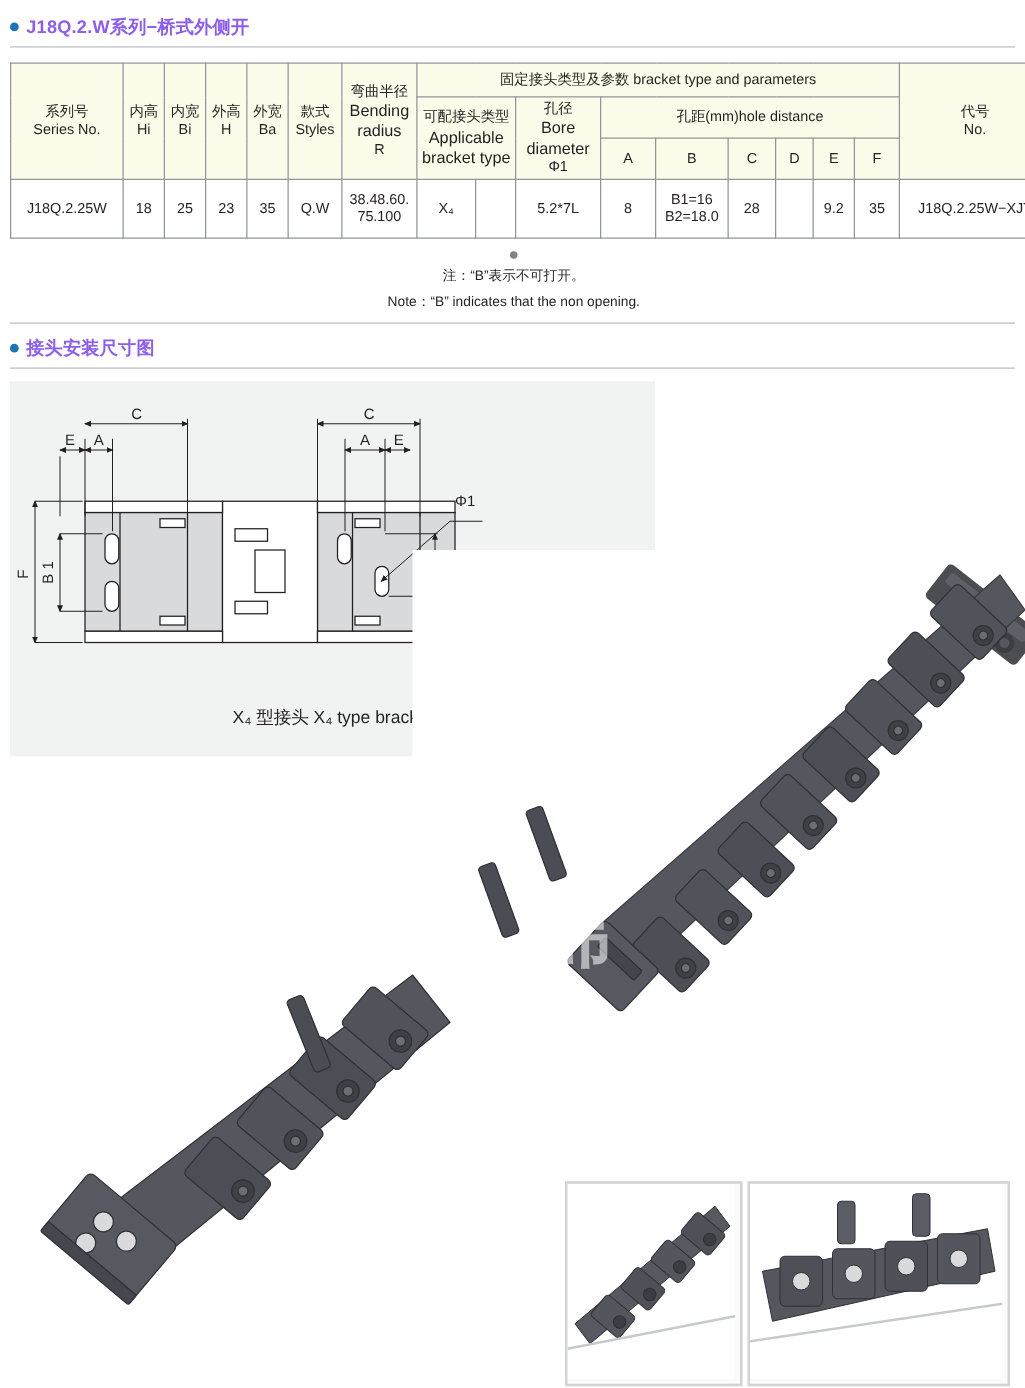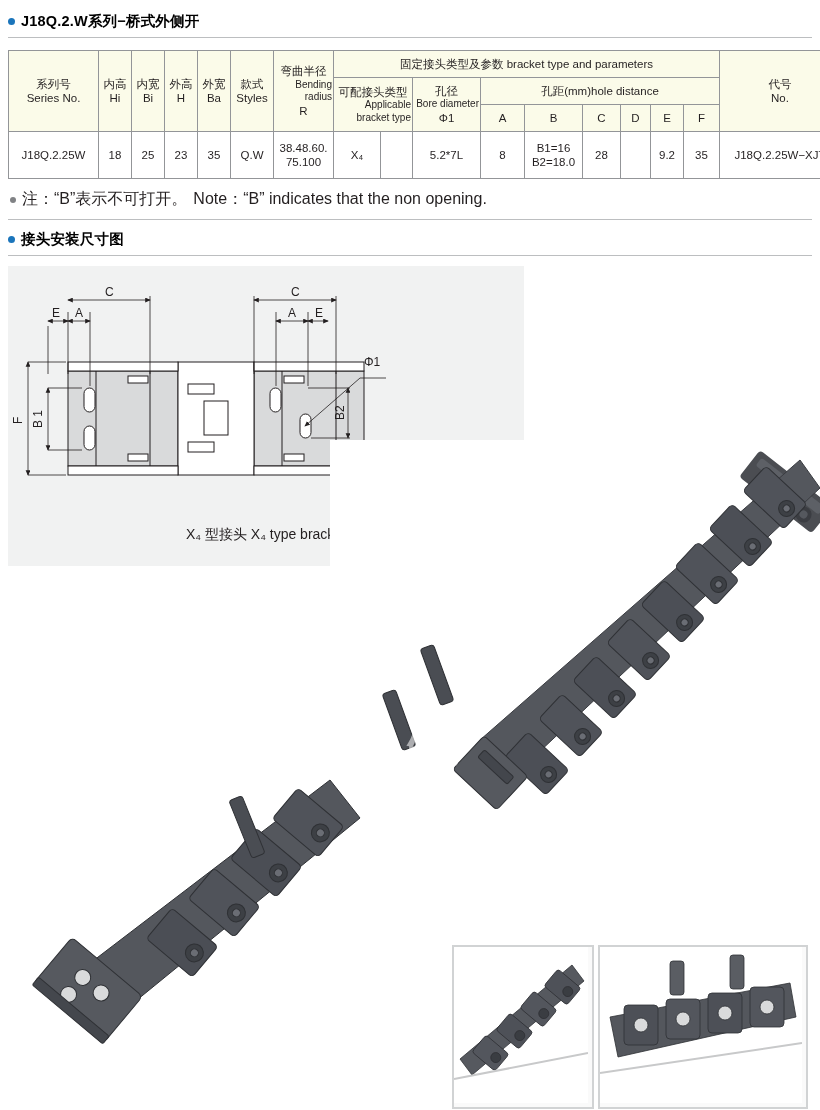--- a/index.html
+++ b/index.html
@@ -24,21 +24,21 @@
     padding-left: 8px;
   }
   .bullet {
     width: 7px;
     height: 7px;
     border-radius: 50%;
     background: #1b75bb;
     flex: 0 0 auto;
   }
   .head-cn {
-    color: #000000;
+    color: #8b5cf6;
     font-size: 14.5px;
     font-weight: bold;
     letter-spacing: .2px;
   }
   .head-en {
     color: #808285;
     font-size: 13.5px;
     letter-spacing: .2px;
   }
   .head-rule {
@@ -68,31 +68,32 @@
   }
   table.spec thead th {
     background: #fbfbe9;
     font-weight: normal;
     height: 22px;
   }
   table.spec tbody td {
     height: 42px;
     background: #ffffff;
   }
-  .small { font-size: 10px; text-align: right; }
+  .small { font-size: 13px; }
   .cell-multi { line-height: 1.35; }
 
   
   .note-row {
     display: flex;
     align-items: center;
     gap: 6px;
     padding: 10px 8px 0 10px;
-    font-size: 16px;
+    font-size: 11px;
     color: #231f20;
+    flex-direction: column;
   }
   .note-dot {
     width: 6px;
     height: 6px;
     border-radius: 50%;
     background: #808285;
     flex: 0 0 auto;
   }
   .note-rule {
     border-bottom: 1px solid #bcbec0;
@@ -129,21 +130,21 @@
     background: #fafafa;
     overflow: hidden;
   }
 
   .watermark {
     position: absolute;
     left: 330px;
     top: 690px;
     width: 300px;
     height: 110px;
-    font-size: 52px;
+    font-size: 64px;
     color: rgba(255,255,255,0.55);
     font-family: "DejaVu Sans", sans-serif;
     font-weight: bold;
     letter-spacing: 4px;
     pointer-events: none;
     line-height: 110px;
   }
 </style>
 </head>
 <body>

